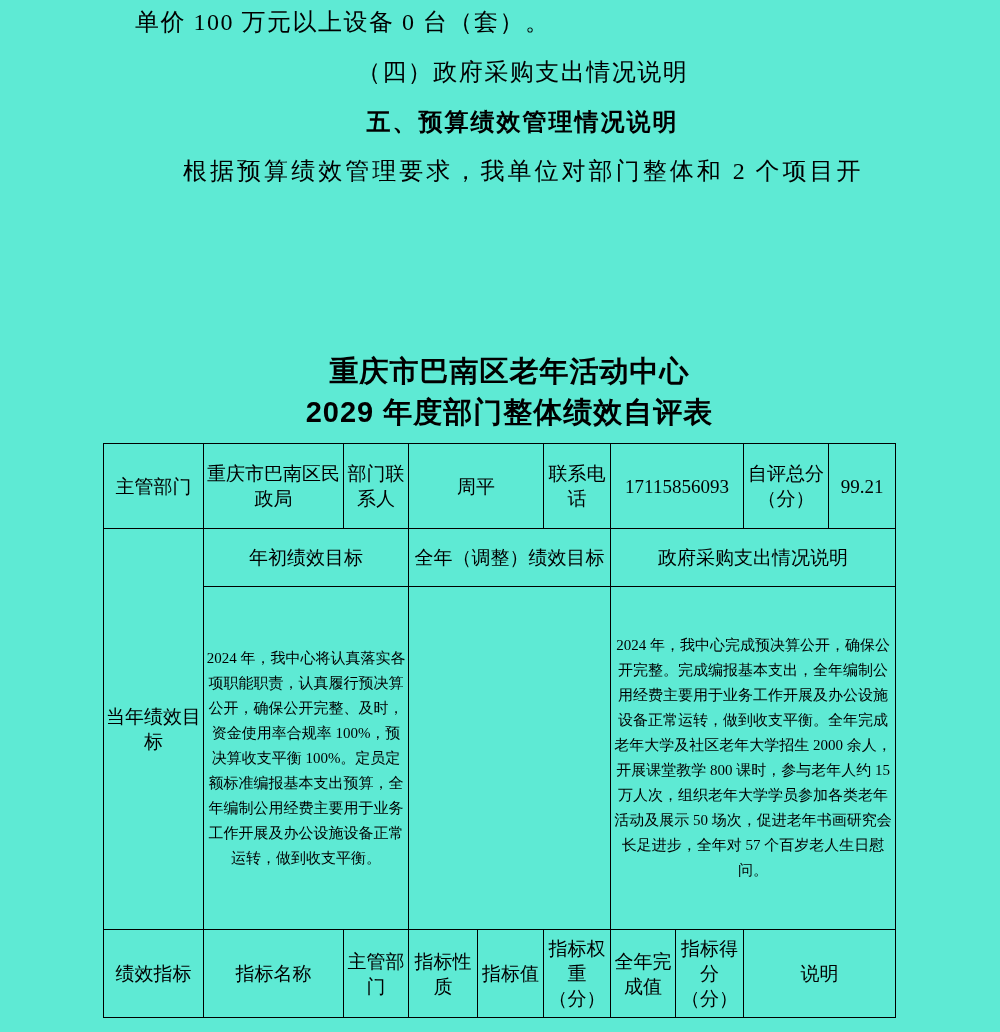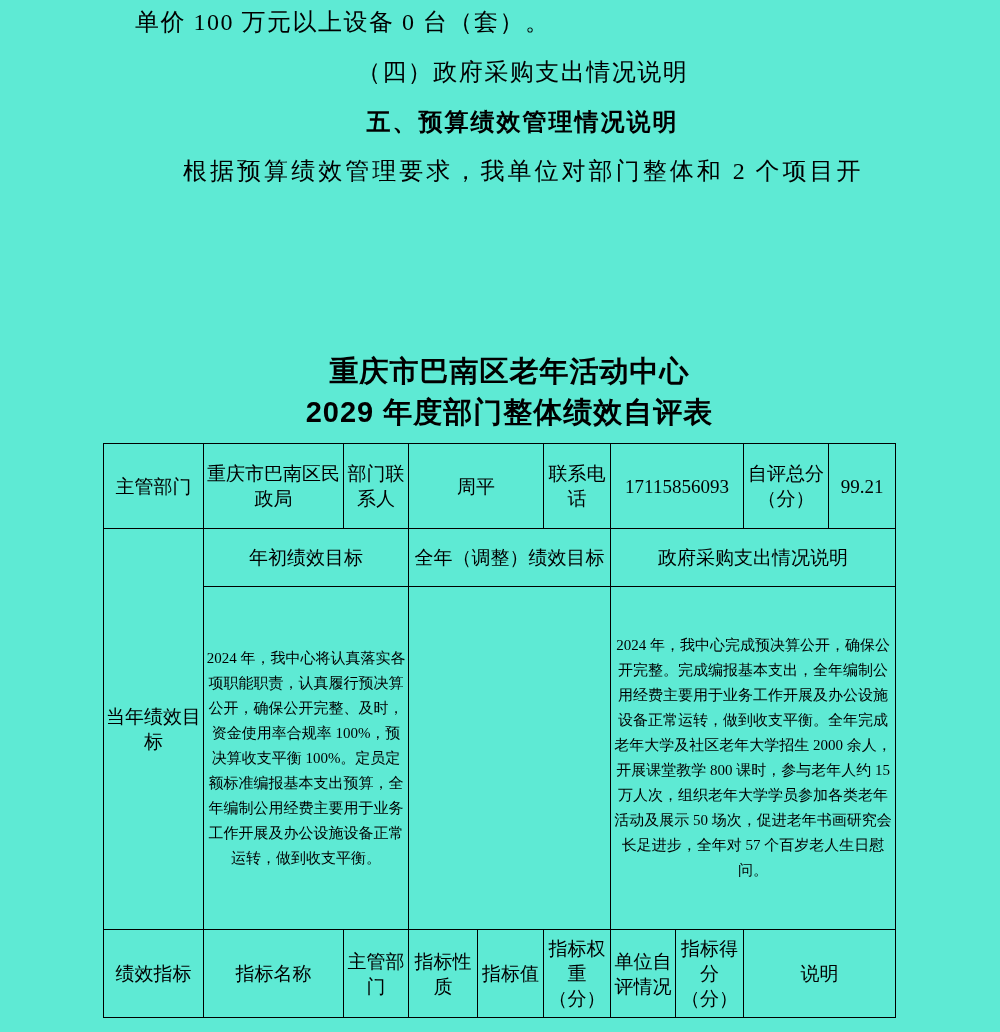--- a/index.html
+++ b/index.html
@@ -116,20 +116,20 @@
       <td colspan="4" class="content">2024 年，我中心完成预决算公开，确保公开完整。完成编报基本支出，全年编制公用经费主要用于业务工作开展及办公设施设备正常运转，做到收支平衡。全年完成老年大学及社区老年大学招生 2000 余人，开展课堂教学 800 课时，参与老年人约 15 万人次，组织老年大学学员参加各类老年活动及展示 50 场次，促进老年书画研究会长足进步，全年对 57 个百岁老人生日慰问。</td>
     </tr>
 
     <tr style="height:88px">
       <td>绩效指标</td>
       <td>指标名称</td>
       <td>主管部门</td>
       <td>指标性质</td>
       <td>指标值</td>
       <td>指标权重（分）</td>
-      <td>单位自评情况</td>
+      <td>全年完成值</td>
       <td>指标得分（分）</td>
       <td colspan="2">说明</td>
     </tr>
   </tbody>
     </table>
 
 </div>
 
 </body></html>

